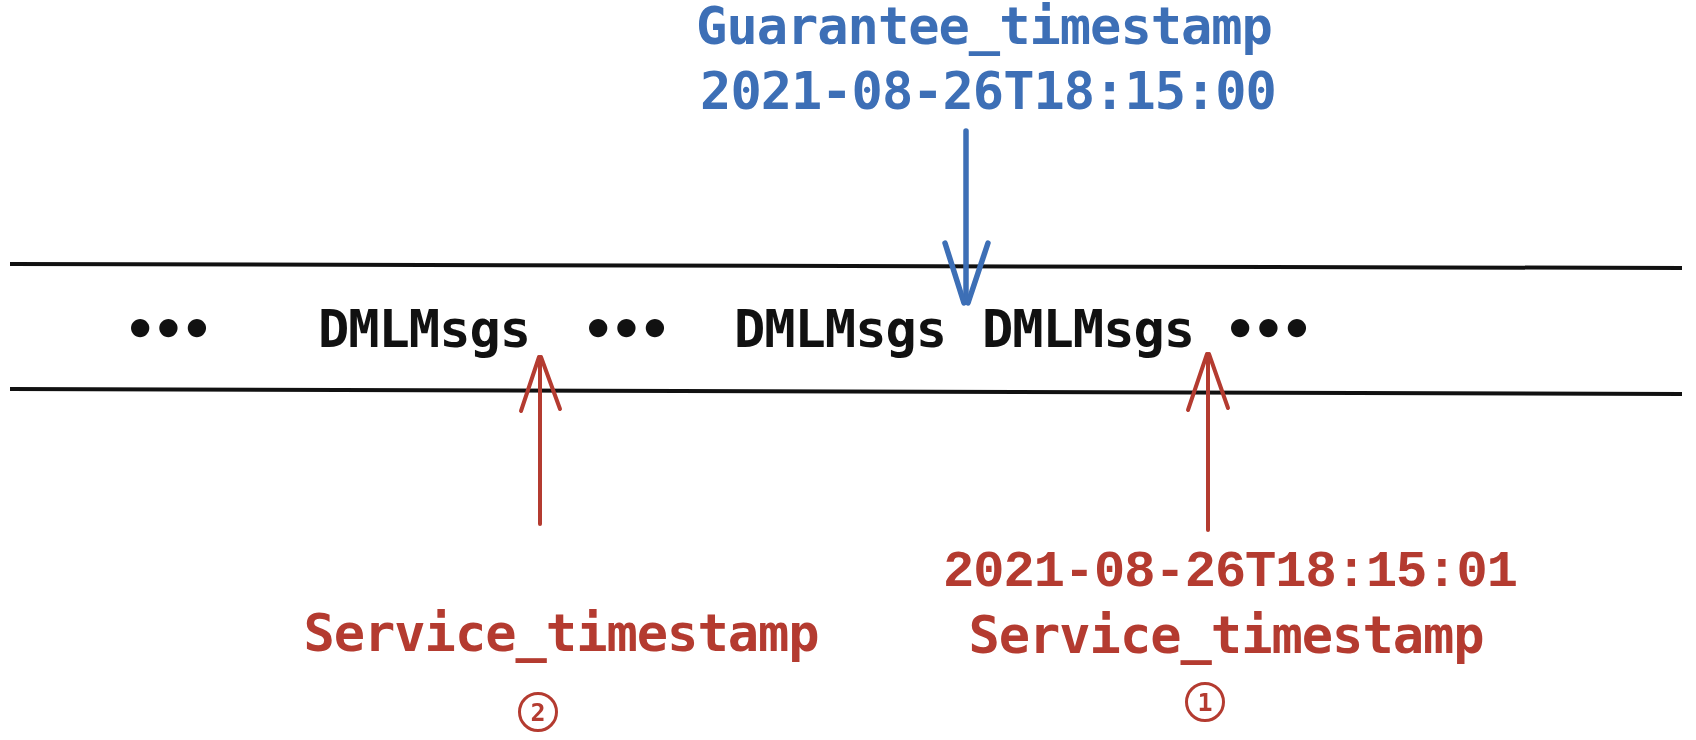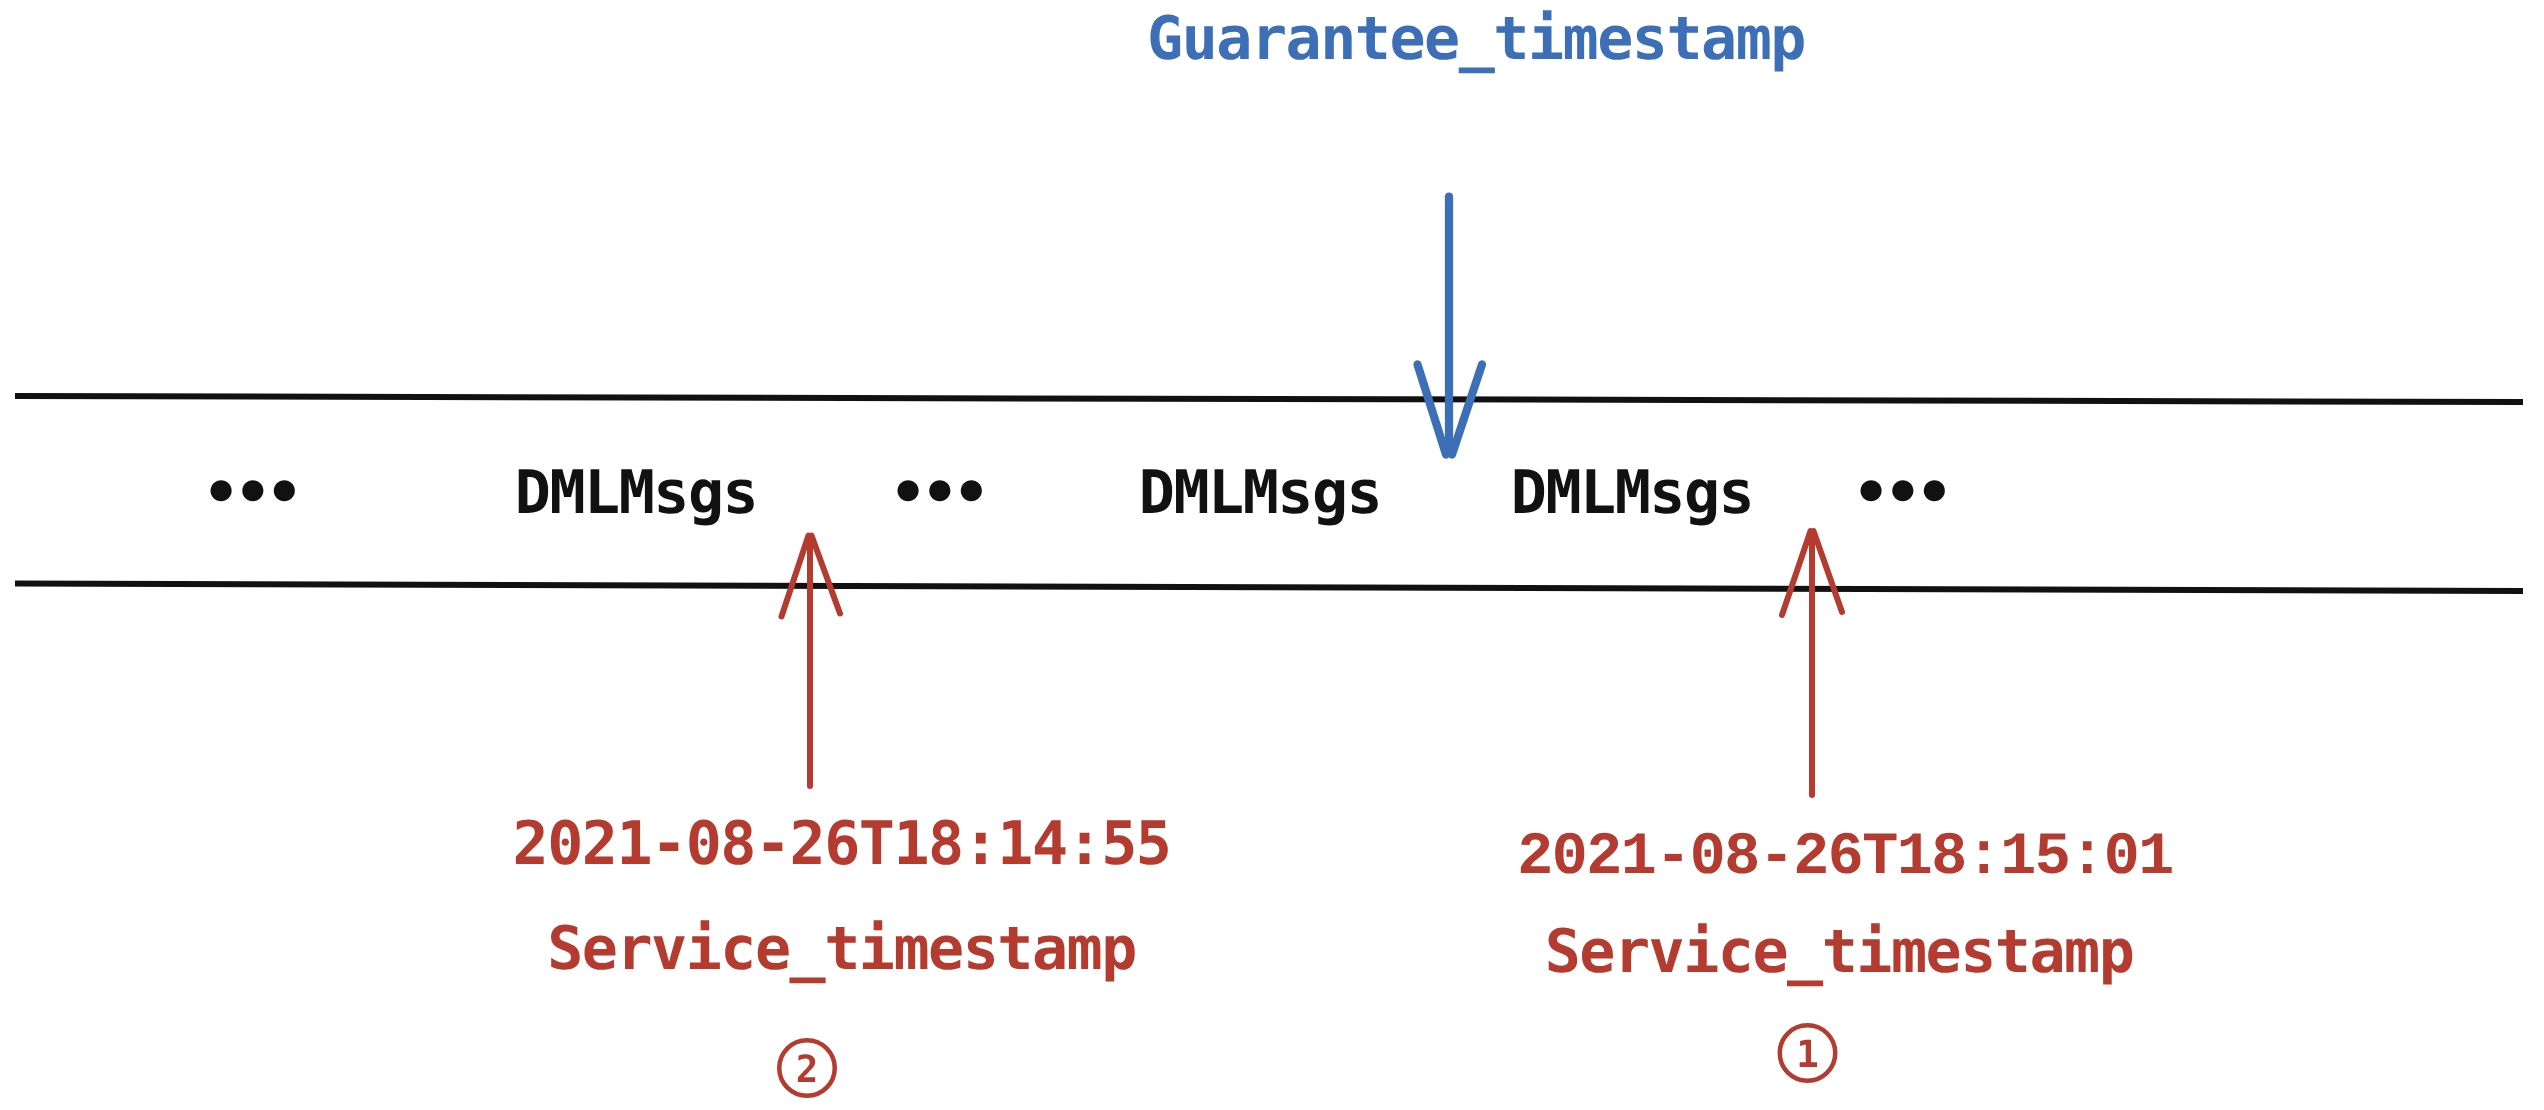--- a/index.html
+++ b/index.html
@@ -9,21 +9,21 @@
     background:#ffffff;
     overflow:hidden;
     font-family:"DejaVu Sans Mono", monospace;
   }
   #strokes{position:absolute;left:0;top:0;}
   .txt{
     position:absolute;
     transform:translateX(-50%);
     white-space:nowrap;
     font-weight:bold;
-    font-size:40px;
+    font-size:52px;
     line-height:40px;
     letter-spacing:-1px;
   }
   .blue{color:#3D6FB6;}
   .red{color:#B43B30;}
   .black{color:#111111;}
   .ellipsis{letter-spacing:-3px;}
   .callout{
     position:absolute;
     box-sizing:border-box;
@@ -59,29 +59,29 @@
     </g>
 
     <g stroke="#B43B30" stroke-width="4" stroke-linecap="round" fill="none">
       <line x1="1208" y1="530" x2="1208" y2="355"></line>
       <line x1="1188" y1="410" x2="1207" y2="354"></line>
       <line x1="1228" y1="408" x2="1209" y2="354"></line>
     </g>
   </svg>
 
   <div class="txt blue" style="left:984px;top:6px;">Guarantee_timestamp</div>
+  <div class="txt blue" style="left:988px;top:71px;">2021-08-26T18:15:00</div>
 
   <div class="txt black ellipsis" style="left:167px;top:309px;">•••</div>
   <div class="txt black" style="left:424px;top:309px;">DMLMsgs</div>
   <div class="txt black ellipsis" style="left:625px;top:309px;">•••</div>
   <div class="txt black" style="left:840px;top:309px;">DMLMsgs</div>
   <div class="txt black" style="left:1088px;top:309px;">DMLMsgs</div>
   <div class="txt black ellipsis" style="left:1267px;top:309px;">•••</div>
 
-  <div class="txt red" style="left:561px;top:543px;">2021-08-26T18:14:55</div>
   <div class="txt red" style="left:561px;top:613px;">Service_timestamp</div>
   <div class="callout" style="left:518px;top:692px;">
     <span>2</span>
   </div>
 
   <div class="txt red" style="left:1230px;top:553px;font-family:Liberation Mono, monospace;">2021-08-26T18:15:01</div>
   <div class="txt red" style="left:1226px;top:615px;">Service_timestamp</div>
   <div class="callout" style="left:1185px;top:682px;">
     <span>1</span>
   </div>

